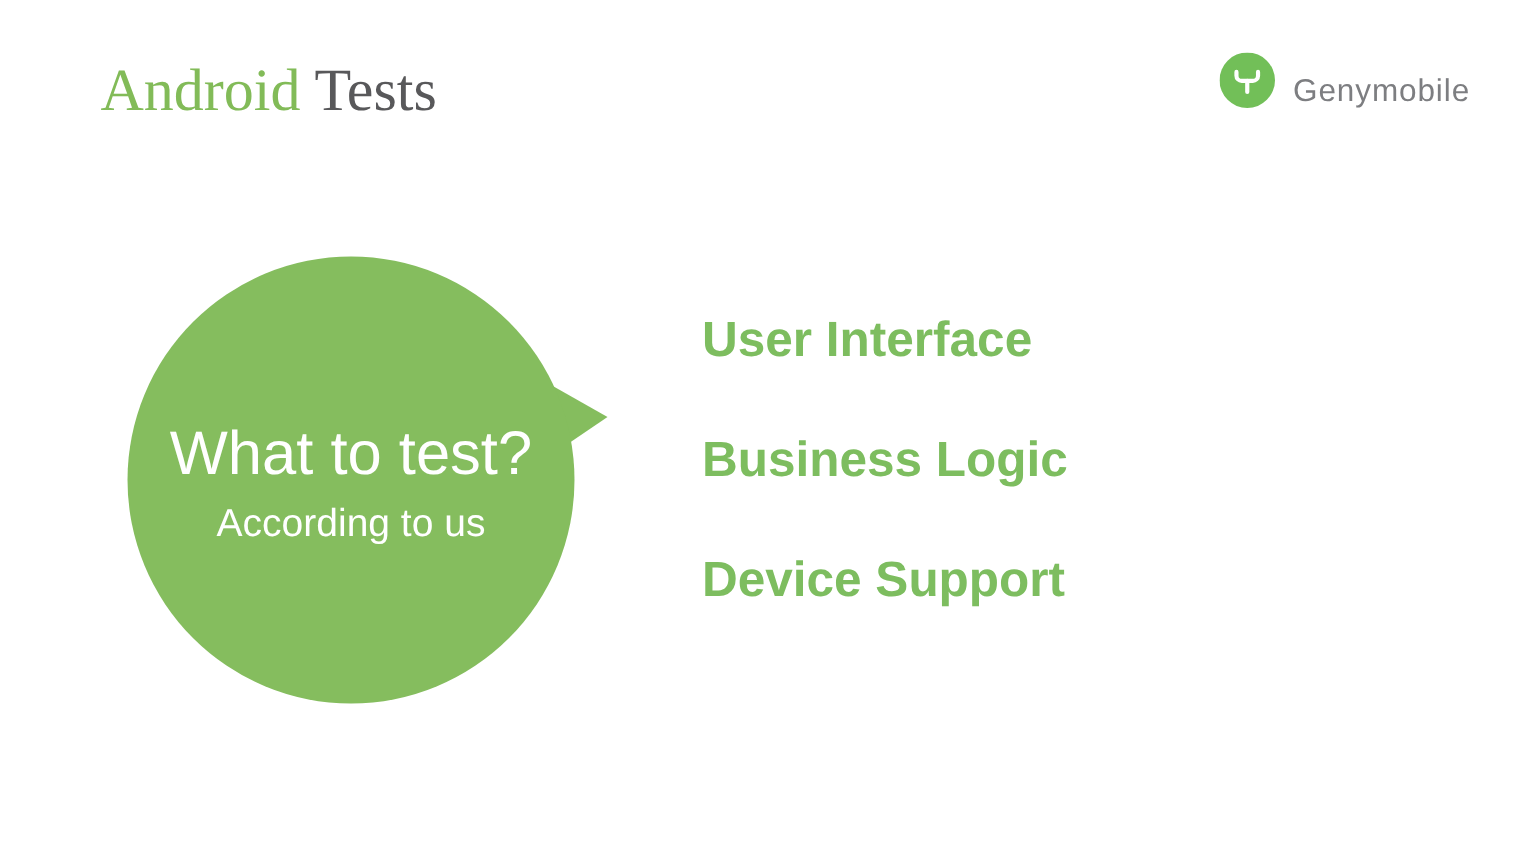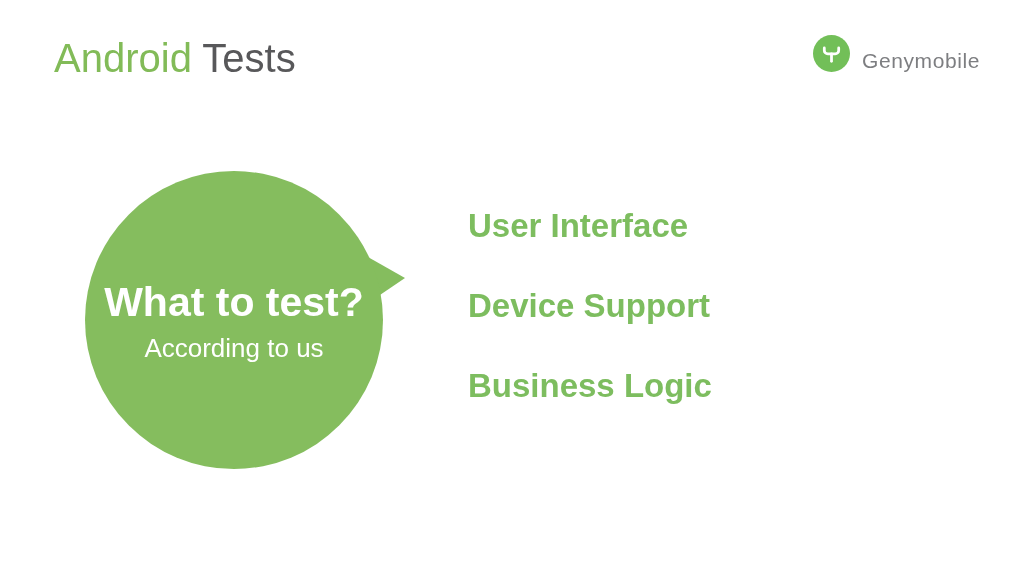--- a/index.html
+++ b/index.html
@@ -9,26 +9,27 @@
     width: 1024px;
     height: 576px;
     background: #ffffff;
     overflow: hidden;
     font-family: "Liberation Sans", sans-serif;
   }
 
   
   .slide-title {
     position: absolute;
-    left: 54px;
+    left: 67px;
     top: 36px;
     font-size: 40px;
     font-weight: 400;
     letter-spacing: 0px;
     white-space: nowrap;
+    font-family: Liberation Serif, serif;
   }
   .slide-title .hl { color: #82bb58; }
   .slide-title .rest { color: #58585a; }
 
   .logo {
     position: absolute;
     left: 813px;
     top: 33px;
     display: flex;
     align-items: center;
@@ -61,21 +62,21 @@
     position: absolute;
     left: 1px;
     top: 0;
     width: 300px;
     text-align: center;
     color: #ffffff;
   }
   .bubble-heading {
     margin-top: 114px;
     font-size: 41px;
-    font-weight: 700;
+    font-weight: 400;
     line-height: 1.0;
     white-space: nowrap;
   }
   .bubble-subheading {
     margin-top: 10px;
     font-size: 26px;
     font-weight: 400;
     white-space: nowrap;
   }
 
@@ -117,15 +118,15 @@
     <circle cx="151" cy="152" r="149" fill="#85bd5e"></circle>
   </svg>
   <div class="bubble-text">
     <div class="bubble-heading">What to test?</div>
     <div class="bubble-subheading">According to us</div>
   </div>
 </div>
 
 <div class="topic-list">
   <div class="topic-item">User Interface</div>
+  <div class="topic-item">Business Logic</div>
   <div class="topic-item">Device Support</div>
-  <div class="topic-item">Business Logic</div>
 </div>
 
 </body></html>

